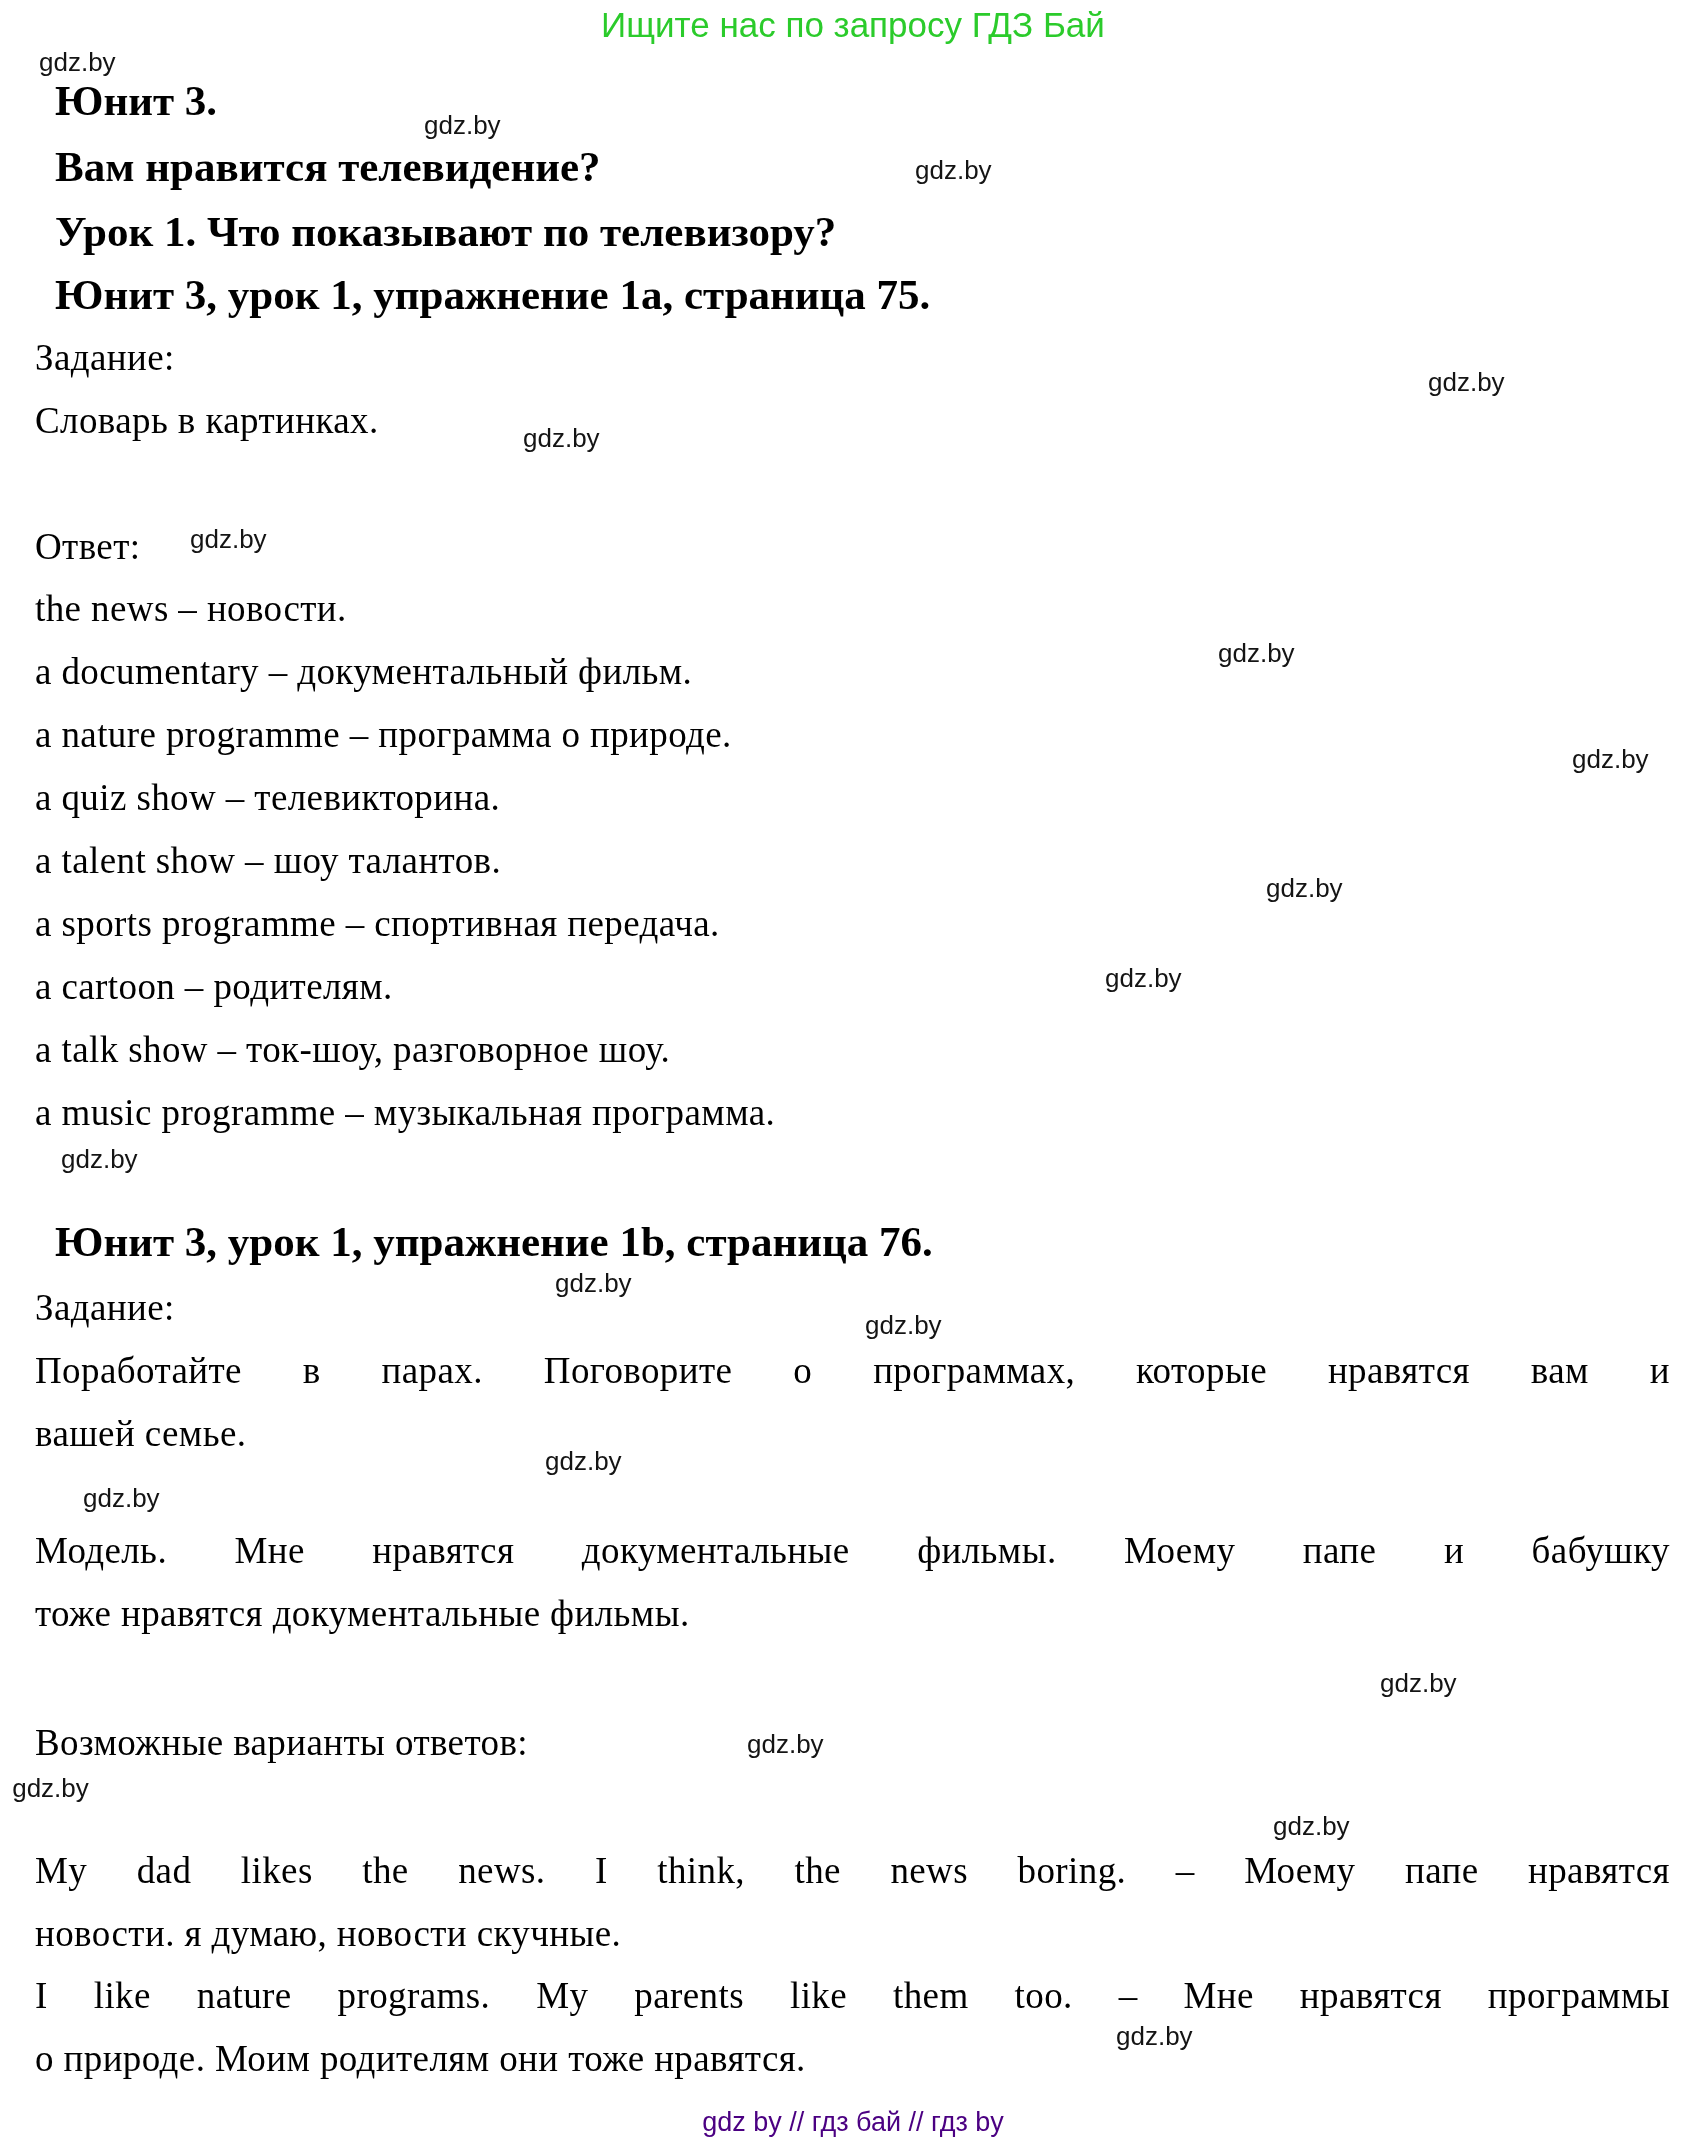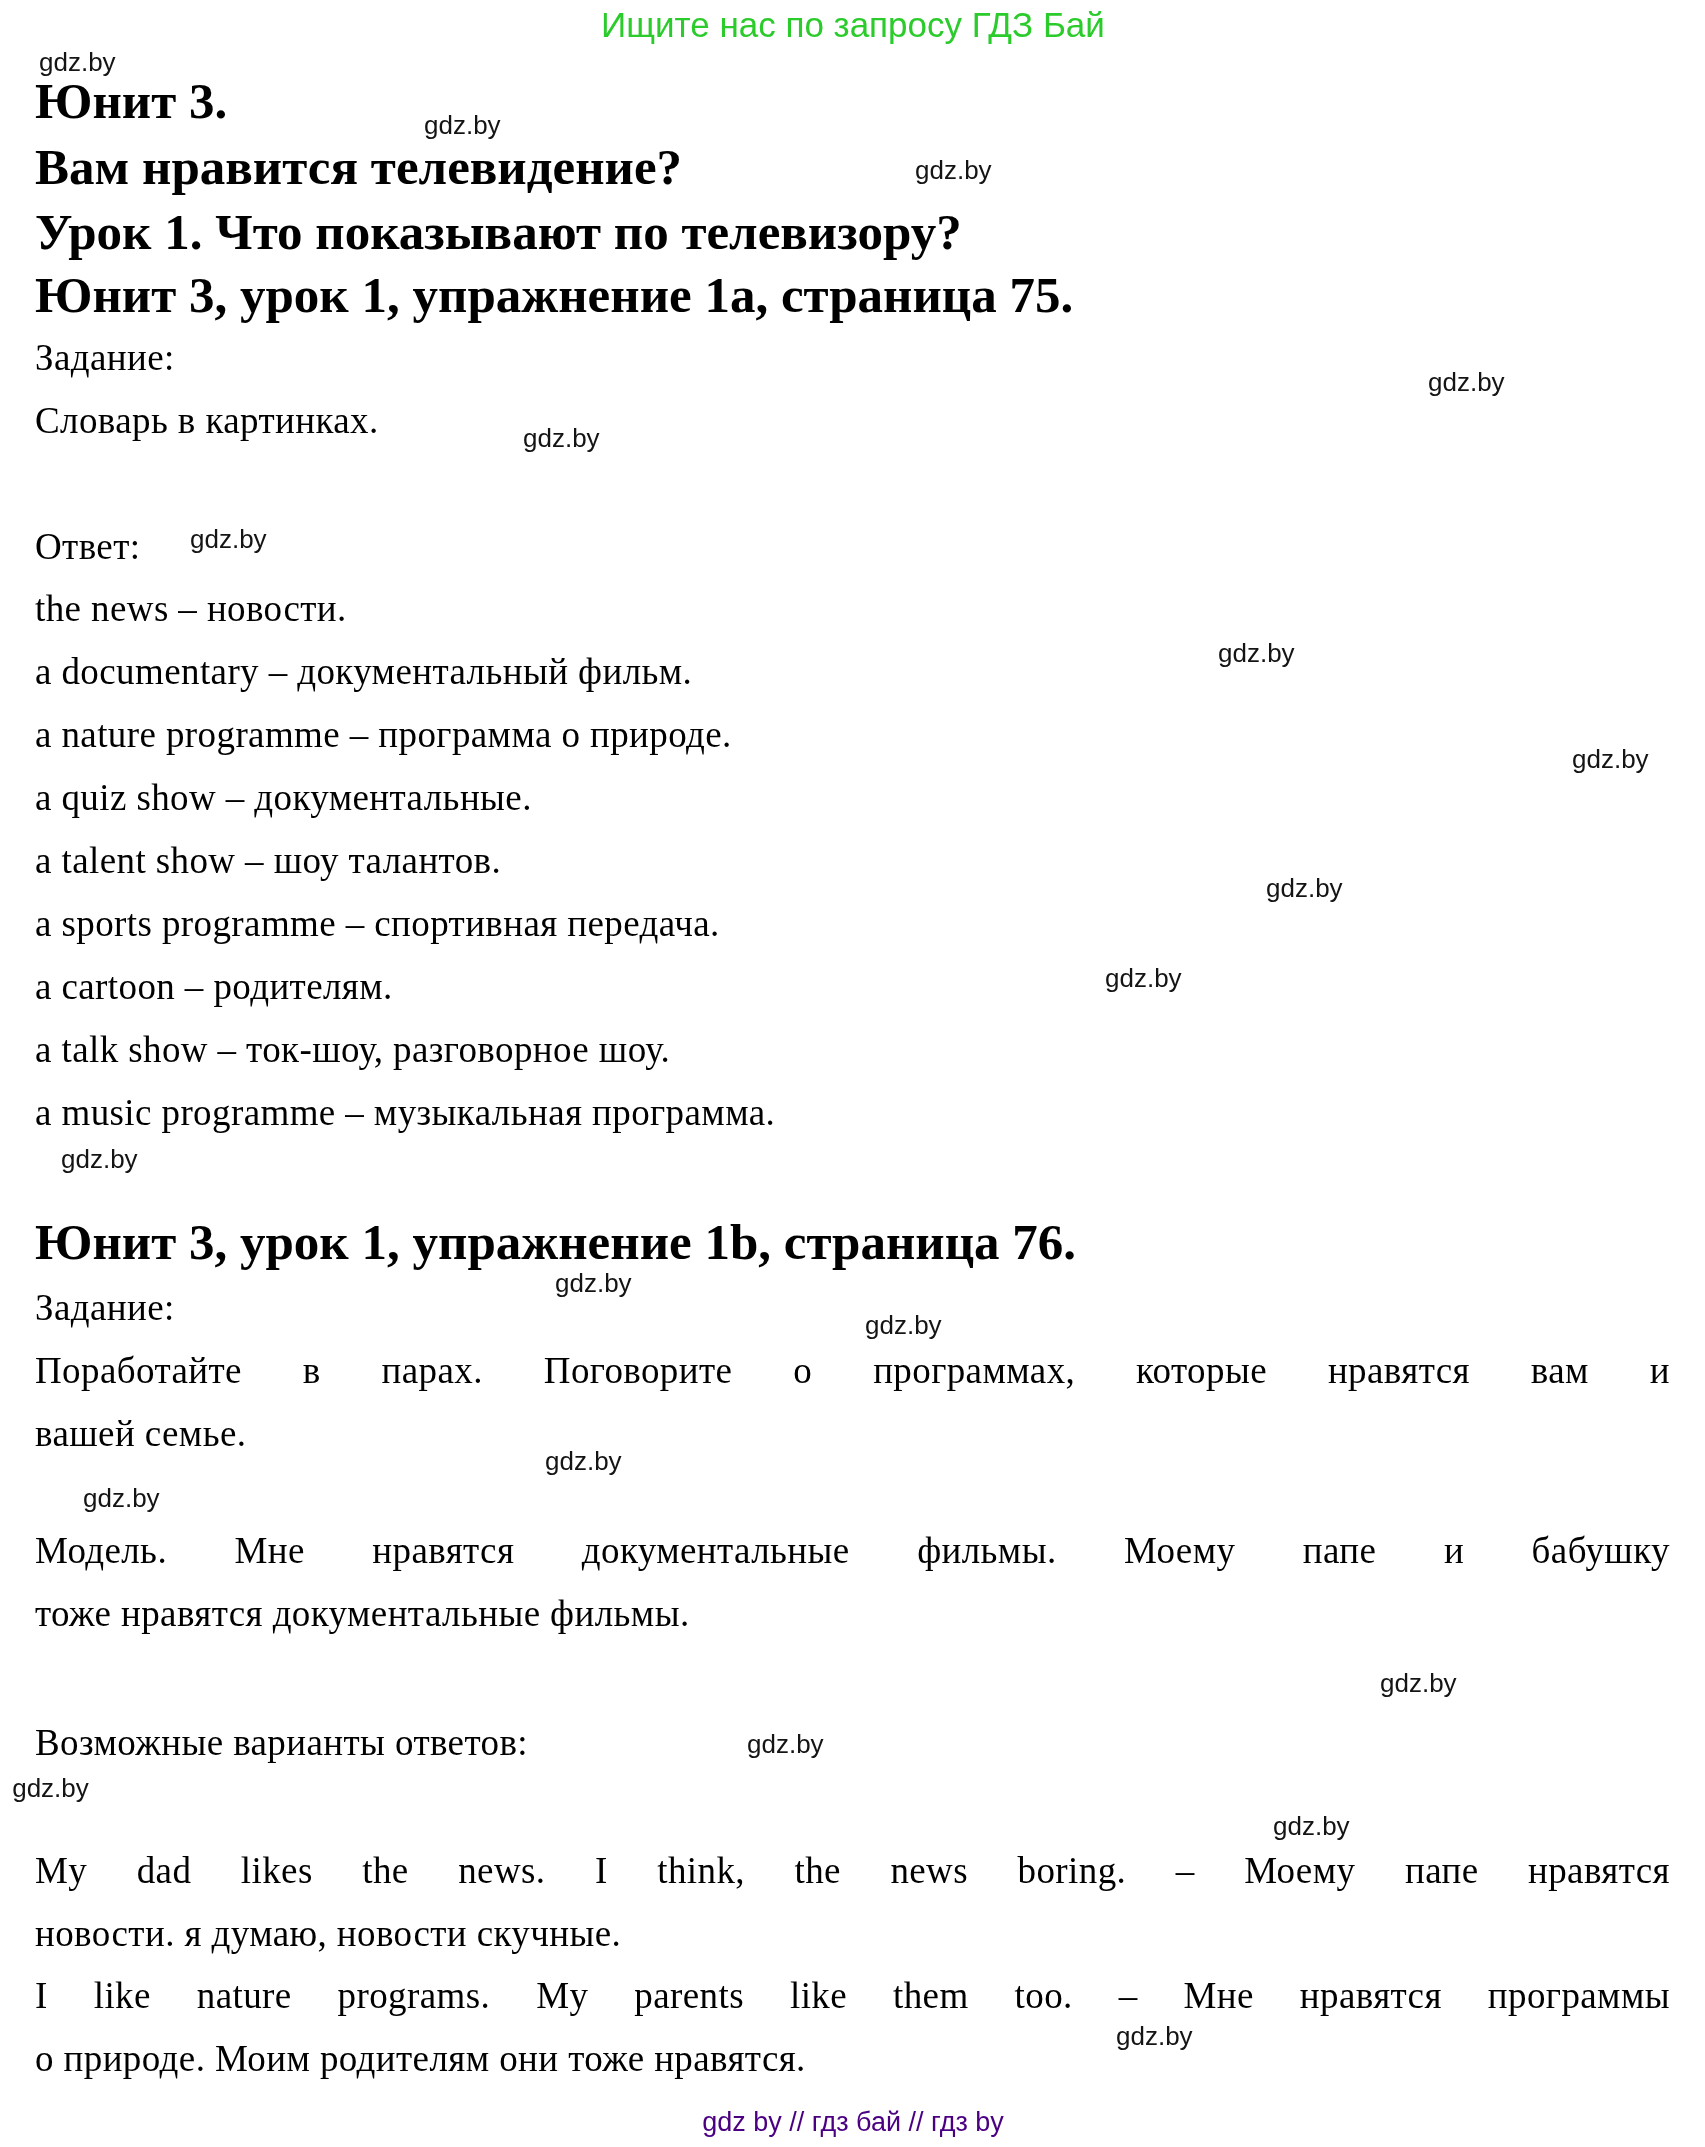--- a/index.html
+++ b/index.html
@@ -25,22 +25,23 @@
     position: absolute;
     left: 35px;
     font-size: 37px;
     line-height: 52px;
     letter-spacing: 0.4px;
     white-space: nowrap;
     color: #000;
   }
   .heading {
     font-weight: bold;
-    font-size: 51px;
+    font-size: 43px;
     letter-spacing: 0px;
+    margin-left: 20px;
   }
   .justify {
     width: 1635px;
     white-space: normal;
     text-align: justify;
     text-align-last: justify;
   }
   .wm {
     position: absolute;
     font-family: "Liberation Sans", sans-serif;
@@ -92,21 +93,21 @@
   <div class="line heading" style="top:206px">Урок 1. Что показывают по телевизору?</div>
   <div class="line heading" style="top:269px">Юнит 3, урок 1, упражнение 1a, страница 75.</div>
 
   <div class="line" style="top:332px">Задание:</div>
   <div class="line" style="top:395px">Словарь в картинках.</div>
   <div class="line" style="top:521px">Ответ:</div>
 
   <div class="line" style="top:583px">the news – новости.</div>
   <div class="line" style="top:646px">a documentary – документальный фильм.</div>
   <div class="line" style="top:709px">a nature programme – программа о природе.</div>
-  <div class="line" style="top:772px">a quiz show – документальные.</div>
+  <div class="line" style="top:772px">a quiz show – телевикторина.</div>
   <div class="line" style="top:835px">a talent show – шоу талантов.</div>
   <div class="line" style="top:898px">a sports programme – спортивная передача.</div>
   <div class="line" style="top:961px">a cartoon – родителям.</div>
   <div class="line" style="top:1024px">a talk show – ток-шоу, разговорное шоу.</div>
   <div class="line" style="top:1087px">a music programme – музыкальная программа.</div>
 
   <div class="line heading" style="top:1216px">Юнит 3, урок 1, упражнение 1b, страница 76.</div>
   <div class="line" style="top:1282px">Задание:</div>
 
   <div class="line justify" style="top:1345px">Поработайте в парах. Поговорите о программах, которые нравятся вам и</div>

